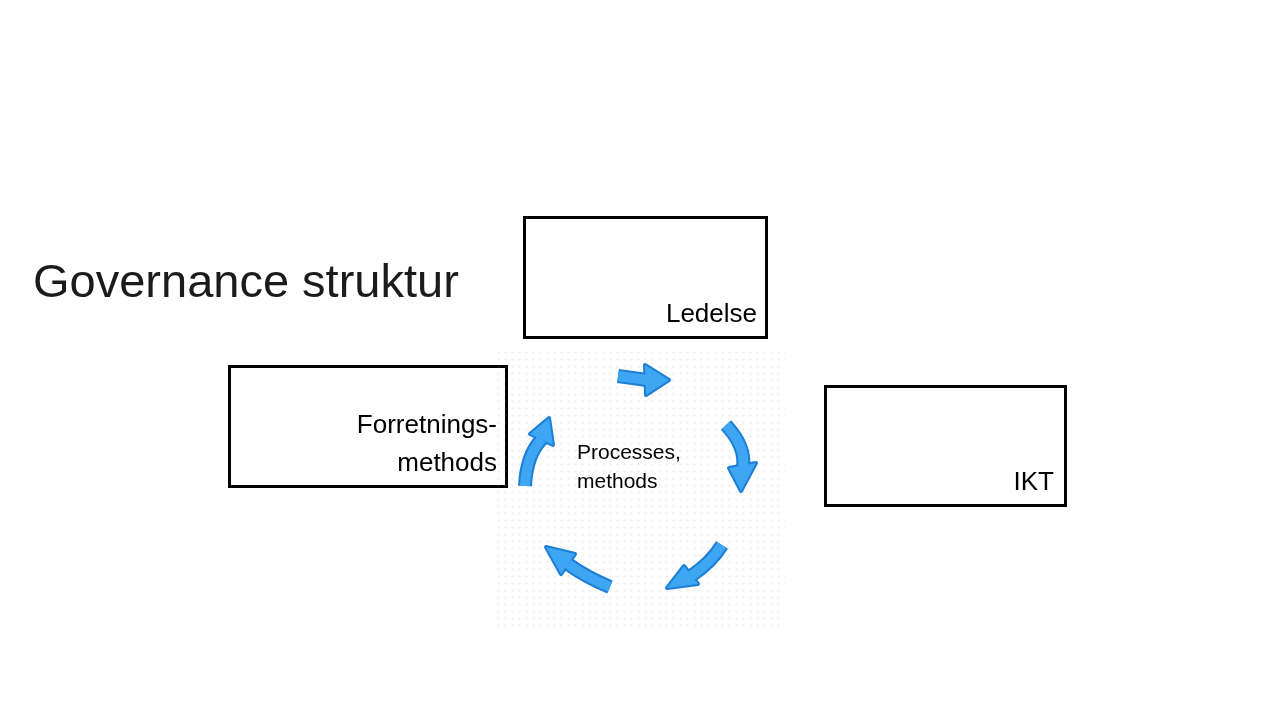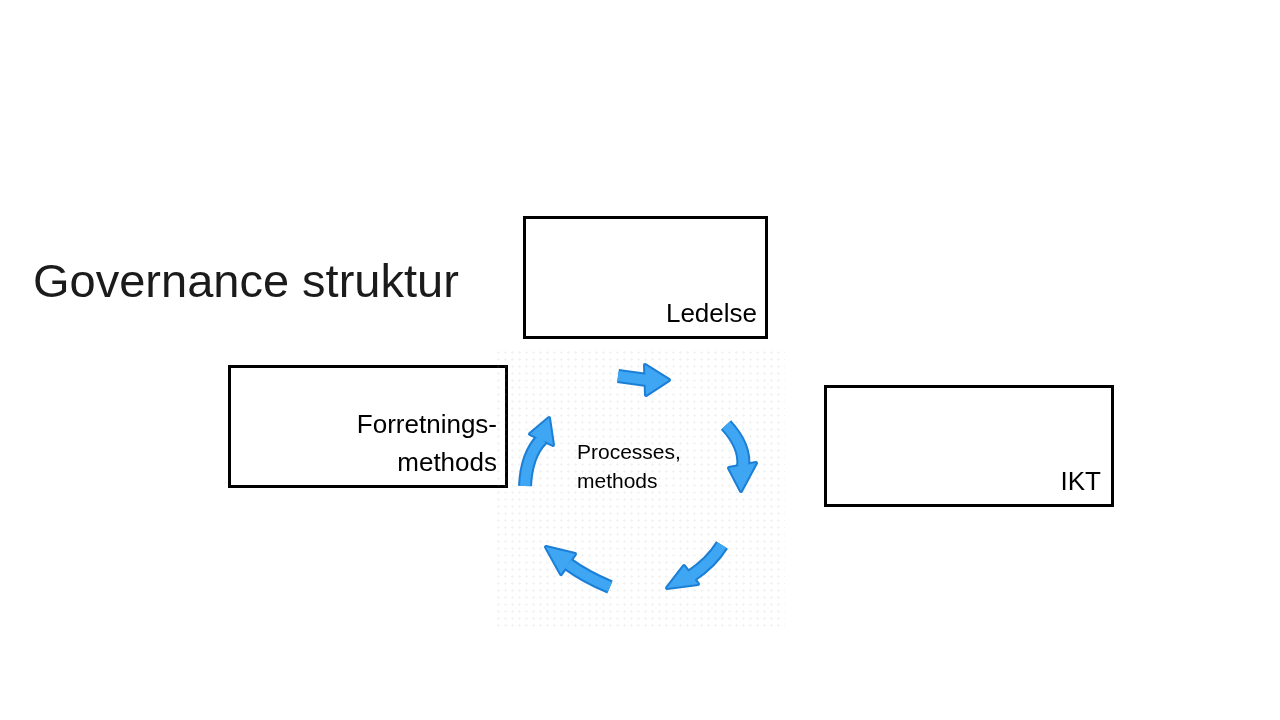--- a/index.html
+++ b/index.html
@@ -18,21 +18,21 @@
     white-space:nowrap;
   }
 
   .shape-box{
     position:absolute;box-sizing:border-box;
     border:3px solid var(--box-border,#000);
     background:#fff;
   }
   .box-ledelse{left:523px;top:207px;width:245px;height:123px;}
   .box-forretning{left:228px;top:356px;width:280px;height:123px;}
-  .box-ikt{left:824px;top:376px;width:290px;height:122px;}
+  .box-ikt{left:824px;top:376px;width:243px;height:122px;}
   .box-label{
     position:absolute;right:8px;bottom:8px;
     font-size:26px;color:var(--body-text,#000);
     text-align:right;white-space:nowrap;line-height:30px;
   }
   .box-forretning .box-label{bottom:4px;line-height:38px;}
   .box-ikt .box-label{right:10px;}
 
   .cycle{
     position:absolute;left:495px;top:340px;width:290px;height:280px;

